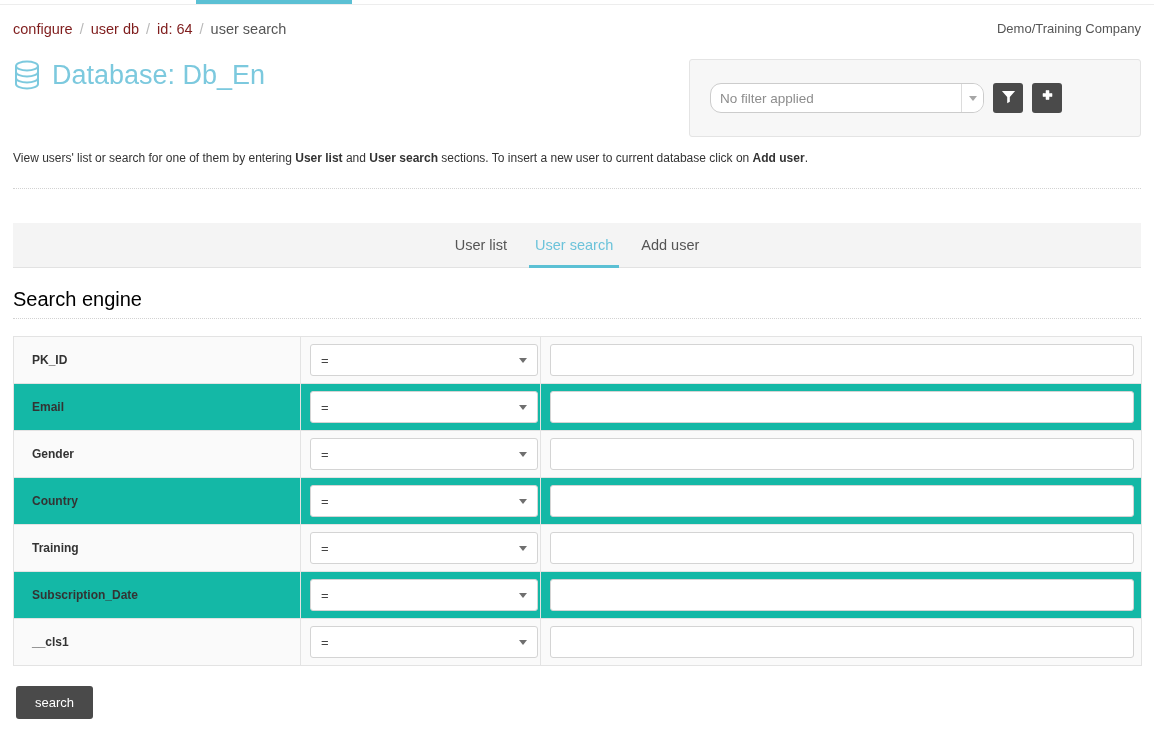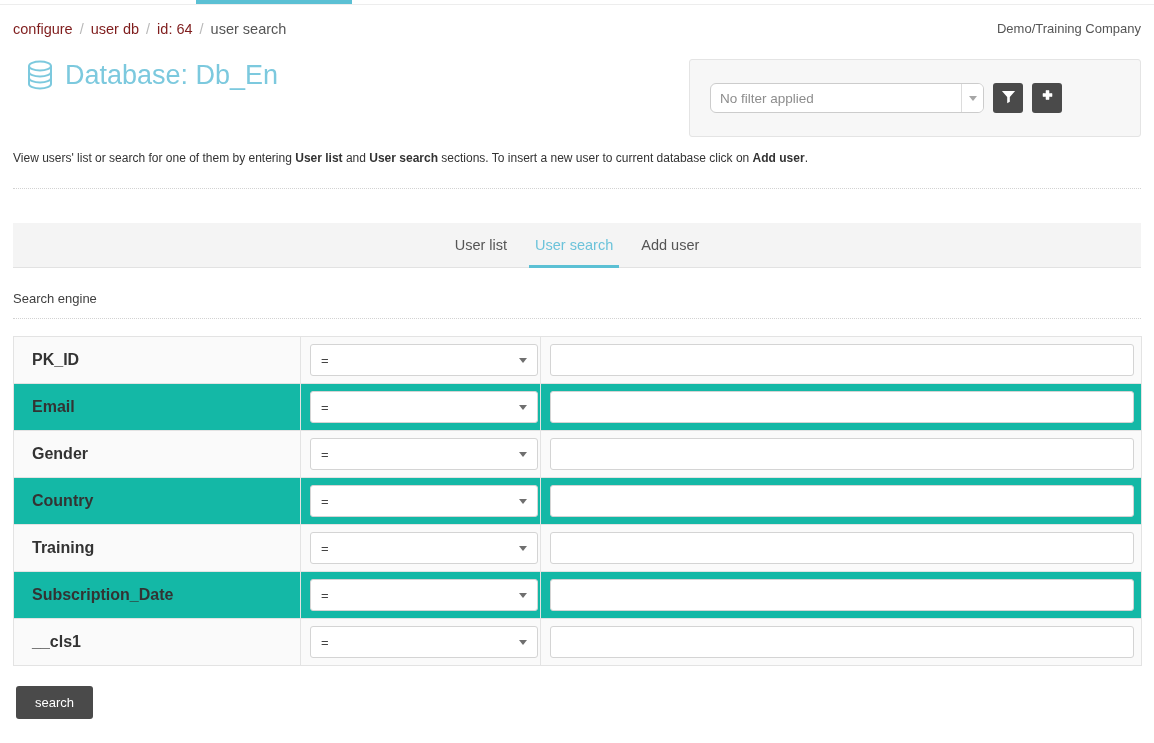--- a/index.html
+++ b/index.html
@@ -48,21 +48,21 @@
   }
   .breadcrumb .current { color: #555555; }
   .company {
     position: absolute; right: 13px; top: 0;
     font-size: 13px; line-height: 22px;
     color: #555555; white-space: nowrap;
   }
 
   
   .title-block {
-    position: absolute; top: 58px; left: 26px;
+    position: absolute; top: 58px; left: 13px;
     display: flex; align-items: center;
   }
   .db-icon { width: 28px; height: 32px; margin-right: 11px; }
   .page-title {
     font-size: 27px; font-weight: normal;
     color: #7cc9de; line-height: 34px;
     white-space: nowrap;
   }
 
   .filter-panel {
@@ -73,21 +73,21 @@
     border-radius: 3px;
   }
   .filter-inner {
     position: absolute; top: 23px; left: 20px;
     display: flex; align-items: center;
   }
   .filter-select {
     width: 274px; height: 30px;
     background: #ffffff;
     border: 1px solid #cccccc;
-    border-radius: 6px;
+    border-radius: 11px;
     display: flex; align-items: stretch;
     overflow: hidden;
   }
   .filter-select .fs-text {
     flex: 1; display: flex; align-items: center;
     padding: 0 9px;
     font-size: 13.5px; color: #8d8d8d;
     white-space: nowrap; overflow: hidden;
   }
   .filter-select .fs-arrow {
@@ -143,22 +143,22 @@
   .tab.active { color: #6cc3da; }
   .tab.active::after {
     content: ""; position: absolute;
     left: 8px; right: 8px; bottom: 0;
     height: 3px; background: #5bc0d4;
   }
 
   
   .section-heading {
     position: absolute; top: 287px; left: 13px;
-    font-size: 13px; font-weight: normal;
-    color: #404040; line-height: 24px;
+    font-size: 20px; font-weight: normal;
+    color: #000000; line-height: 24px;
     white-space: nowrap;
   }
 
   
   .search-table {
     position: absolute; top: 336px; left: 13px;
     width: 1128px;
     border-collapse: collapse;
     table-layout: fixed;
   }
@@ -167,21 +167,21 @@
   .search-table tr.even td { background: #14b8a6; }
   .search-table td {
     border: 1px solid #e3e3e3;
     padding: 0 9px;
     vertical-align: middle;
   }
   .col-label { width: 287px; }
   .col-op    { width: 240px; }
   .col-val   { width: 601px; }
   .field-label {
-    font-size: 16px; font-weight: bold;
+    font-size: 12px; font-weight: bold;
     color: #333333; padding-left: 9px;
     white-space: nowrap;
   }
   .op-select {
     width: 228px; height: 32px;
     background: #ffffff;
     border: 1px solid #d4d4d4;
     border-radius: 3px;
     display: flex; align-items: center;
     padding: 0 10px;

